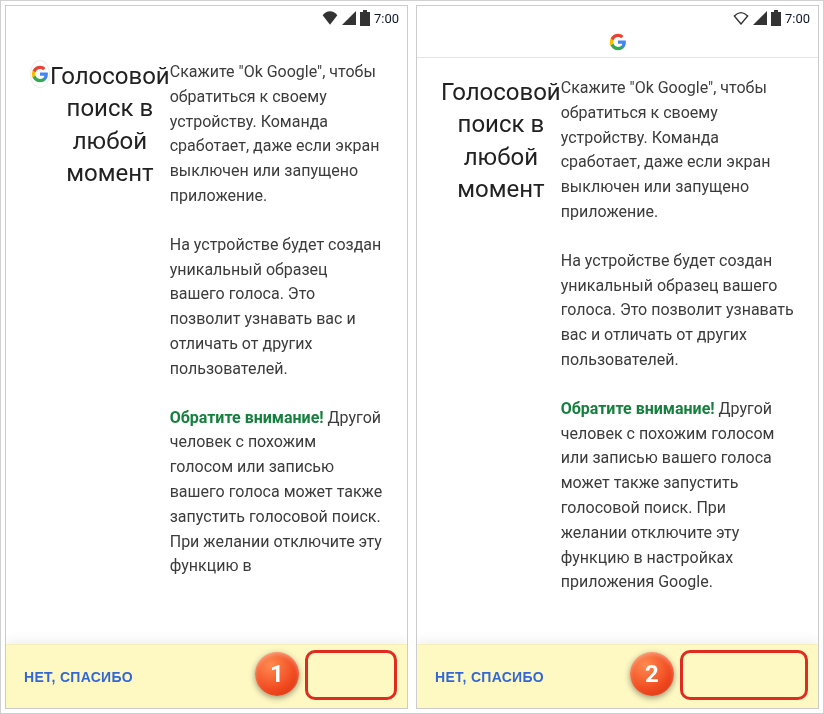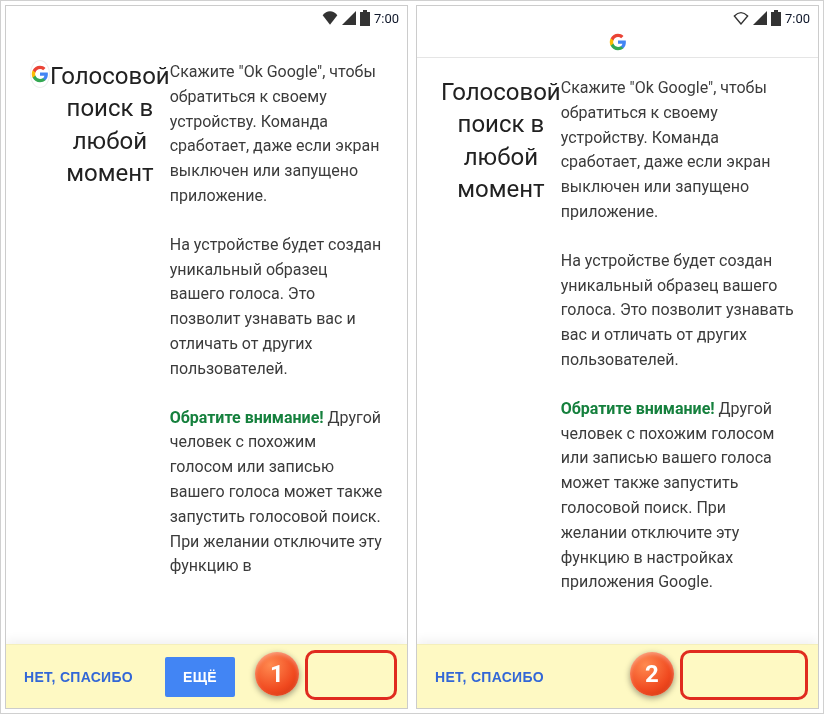--- a/index.html
+++ b/index.html
@@ -170,21 +170,20 @@
       <h1 class="title">Голосовой поиск в любой момент</h1>
       <div class="body-text">
         <p>Скажите "Ok Google", чтобы обратиться к своему устройству. Команда сработает, даже если экран выключен или запущено приложение.</p>
         <p>На устройстве будет создан уникальный образец вашего голоса. Это позволит узнавать вас и отличать от других пользователей.</p>
         <p><span class="bold">Обратите внимание!</span><span> Другой человек с похожим голосом или записью вашего голоса может также запустить голосовой поиск. При желании отключите эту функцию в</span></p>
       </div>
     </div>
 
     <div class="button-bar">
       <button class="flat-button">НЕТ, СПАСИБО</button>
-      <button class="primary-button">ЕЩЁ</button>
     </div>
 
     <div class="highlight-box" style="right:10px; bottom:8px; width:92px; height:50px;"></div>
     <div class="step-badge" style="right:108px; bottom:12px;">1</div>
   </div>
 
   <div class="phone">
     <div class="status-bar">
       <span class="status-icon">
         <svg width="16" height="14" viewBox="0 0 24 20">

